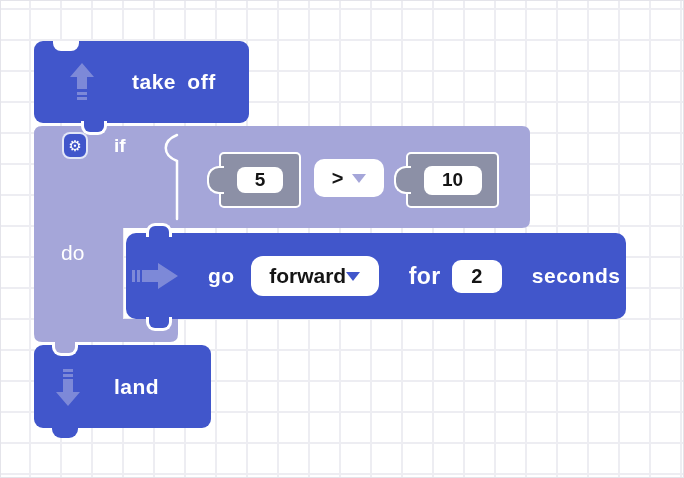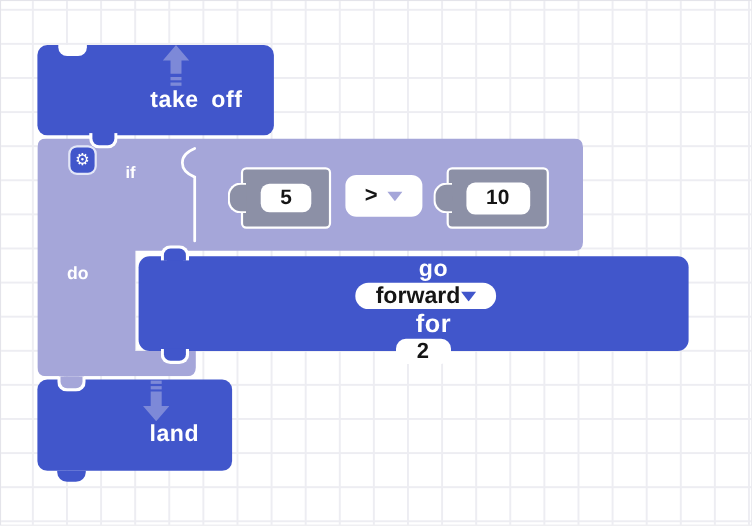--- a/index.html
+++ b/index.html
@@ -15,38 +15,38 @@
   .workspace{
     position:relative;width:684px;height:478px;overflow:hidden;
     background-color:#ffffff;
     background-image:
       linear-gradient(to bottom, var(--grid) 2px, transparent 2px),
       linear-gradient(to right, var(--grid) 2px, transparent 2px);
     background-size:31px 31px, 31px 31px;
     background-position:0 7px, 28px 0;
     border:1px solid #e4e4ea;
   }
-  .block{position:absolute;color:#fff;font-weight:bold;flex-direction:column;}
+  .block{position:absolute;color:#fff;font-weight:bold;}
   .blue{background:var(--blue);}
   
   .takeoff{left:33px;top:40px;width:215px;height:82px;border-radius:9px;
     display:flex;align-items:center;padding-left:36px;z-index:2;}
   .takeoff .top-dip{position:absolute;left:19px;top:0;width:26px;height:10px;
     background:#fff;border-radius:0 0 8px 8px;}
   .takeoff .bottom-tab{position:absolute;left:47px;top:80px;width:26px;height:14px;
     background:var(--blue);border:3px solid #fff;border-top:none;border-radius:0 0 9px 9px;}
   .block-label{font-size:21px;word-spacing:5px;letter-spacing:.5px;}
   .takeoff .block-label{margin-left:38px;}
   
   .if-svg{position:absolute;left:33px;top:125px;z-index:1;}
   .gear-btn{position:absolute;left:61px;top:131px;width:26px;height:27px;z-index:2;
     background:var(--blue);border:2px solid rgba(255,255,255,.85);border-radius:8px;
     display:flex;align-items:center;justify-content:center;color:#fff;font-size:15px;line-height:1;cursor:pointer;}
-  .if-word{position:absolute;left:113px;top:148px;font-size:15px;font-weight:bold;color:#fff;z-index:2;}
-  .do-word{position:absolute;left:60px;top:240px;font-size:16px;font-weight:bold;color:#fff;z-index:2;}
+  .if-word{position:absolute;left:113px;top:134px;font-size:19px;font-weight:bold;color:#fff;z-index:2;}
+  .do-word{position:absolute;left:60px;top:240px;font-size:21px;font-weight:normal;color:#fff;z-index:2;}
   
   .num-block{position:absolute;background:var(--gray);border:2px solid #fff;border-radius:5px;
     display:flex;align-items:center;justify-content:center;z-index:2;}
   .num-block::before{content:"";position:absolute;left:-14px;top:50%;transform:translateY(-50%);
     width:15px;height:24px;background:var(--gray);border:2px solid #fff;border-right:none;
     border-radius:12px 0 0 12px;}
   .num-left{left:218px;top:151px;width:82px;height:56px;}
   .num-right{left:405px;top:151px;width:93px;height:56px;}
   .pill{background:#fff;border-radius:8px;color:var(--dark);font-weight:bold;font-size:19px;
     display:flex;align-items:center;justify-content:center;}
@@ -65,21 +65,21 @@
   .go .block-label{margin-left:30px;}
   .dd{background:#fff;border-radius:12px;display:flex;align-items:center;justify-content:center;
     cursor:pointer;}
   .dir-dd{width:128px;height:40px;margin-left:16px;}
   .dd .dd-val{color:var(--dark);font-weight:bold;font-size:21px;}
   .for-lbl{margin-left:14px;font-size:23px;}
   .dur{width:50px;height:33px;border-radius:9px;margin-left:11px;font-size:20px;}
   .sec-lbl{margin-left:16px;font-size:21px;}
   
   .land{left:33px;top:344px;width:177px;height:83px;border-radius:9px;
-    display:flex;align-items:center;padding-left:38px;z-index:2;}
+    display:flex;align-items:center;padding-left:22px;z-index:2;}
   .land .top-tab{position:absolute;left:18px;top:-3px;width:26px;height:14px;background:var(--lavender);
     border:3px solid #fff;border-top:none;border-radius:0 0 9px 9px;}
   .land .bottom-bump{position:absolute;left:18px;top:83px;width:26px;height:10px;
     background:var(--blue);border-radius:0 0 9px 9px;}
   .land .block-label{margin-left:34px;}
   .icon-svg{display:block;}
 </style>
 </head>
 <body>
 
@@ -130,20 +130,21 @@
     </svg>
     <span class="block-label">go</span>
     <div class="dd dir-dd">
       <span class="dd-val">forward</span>
       <svg class="icon-svg" width="14" height="9" viewBox="0 0 14 9">
         <polygon points="0,0 14,0 7,9" fill="#4156cb"></polygon>
       </svg>
     </div>
     <span class="block-label for-lbl">for</span>
     <div class="pill dur">2</div>
+    <span class="block-label sec-lbl">seconds</span>
   </div>
 
   <div class="block blue land">
     <div class="top-tab"></div>
     <div class="bottom-bump"></div>
     <svg class="icon-svg" width="24" height="38" viewBox="0 0 24 38">
       <rect x="7" y="1" width="10" height="3" fill="#7d89d8"></rect>
       <rect x="7" y="6" width="10" height="3" fill="#7d89d8"></rect>
       <polygon points="12,38 0,24 7,24 7,11 17,11 17,24 24,24" fill="#7d89d8"></polygon>
     </svg>

